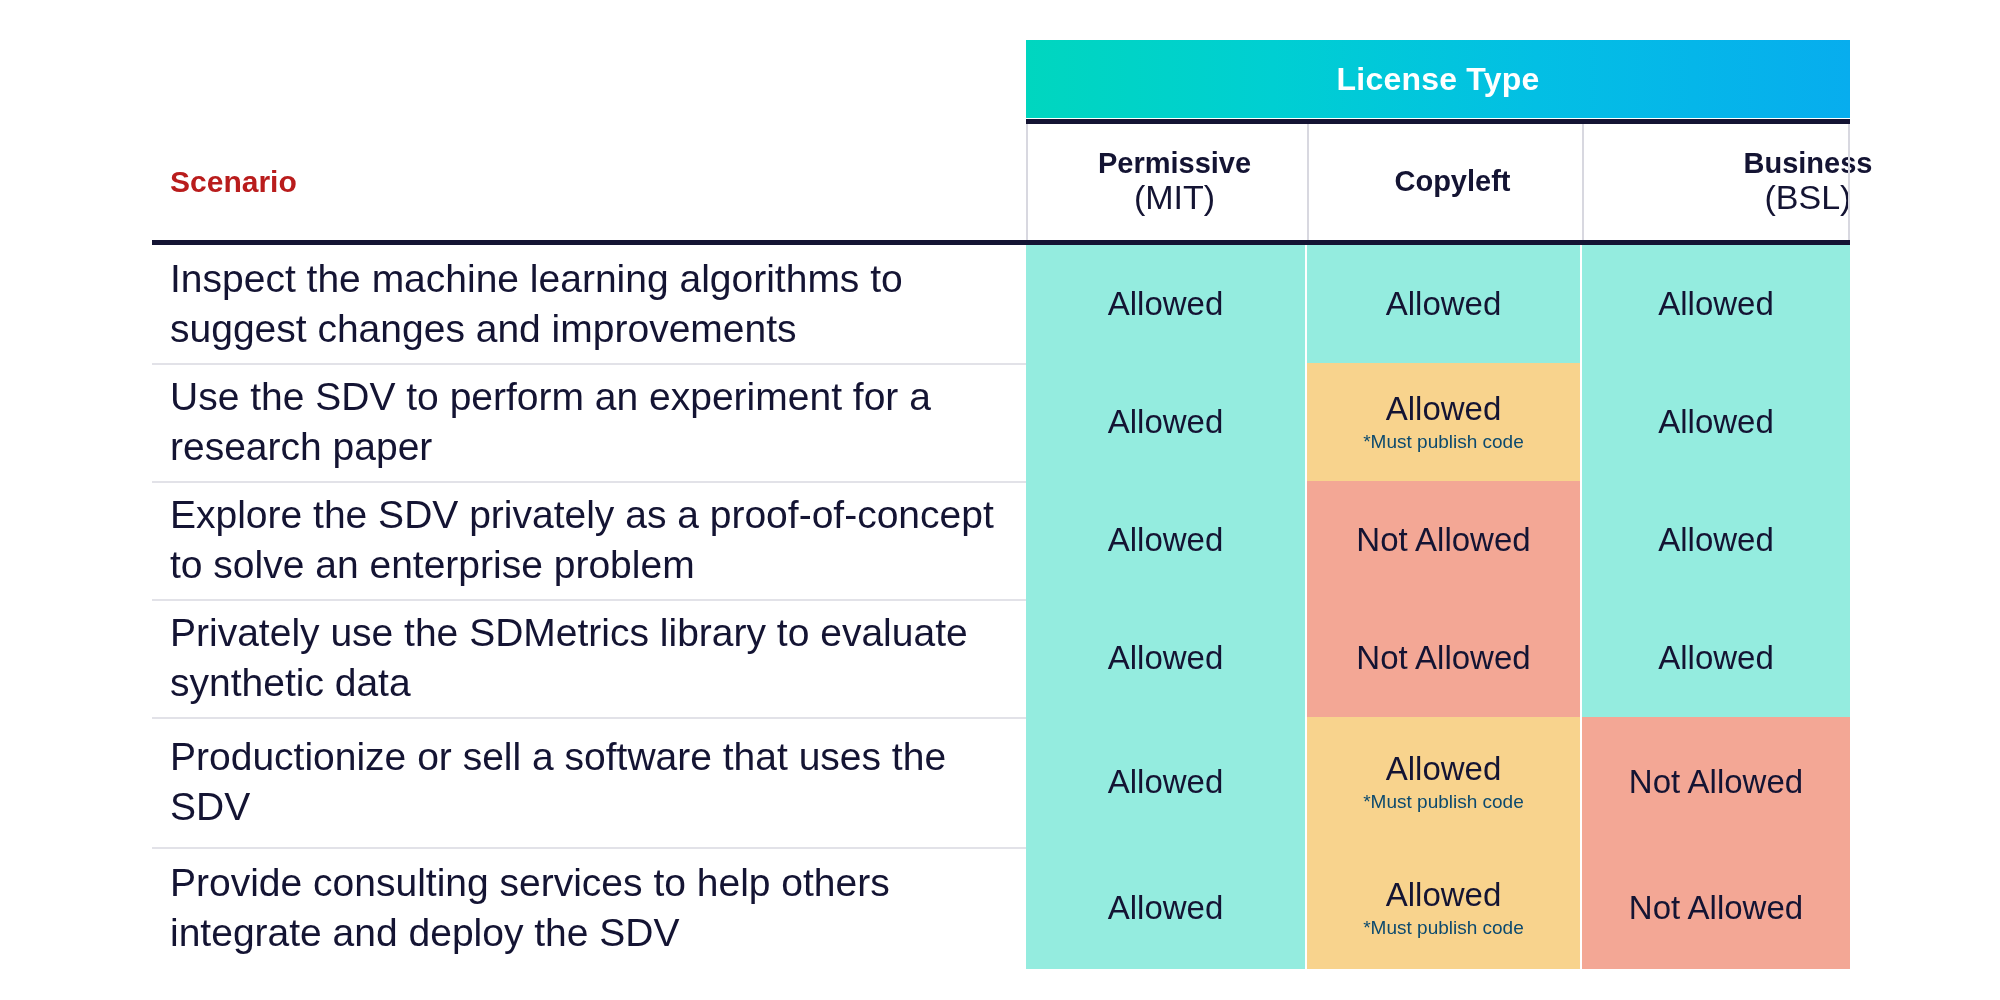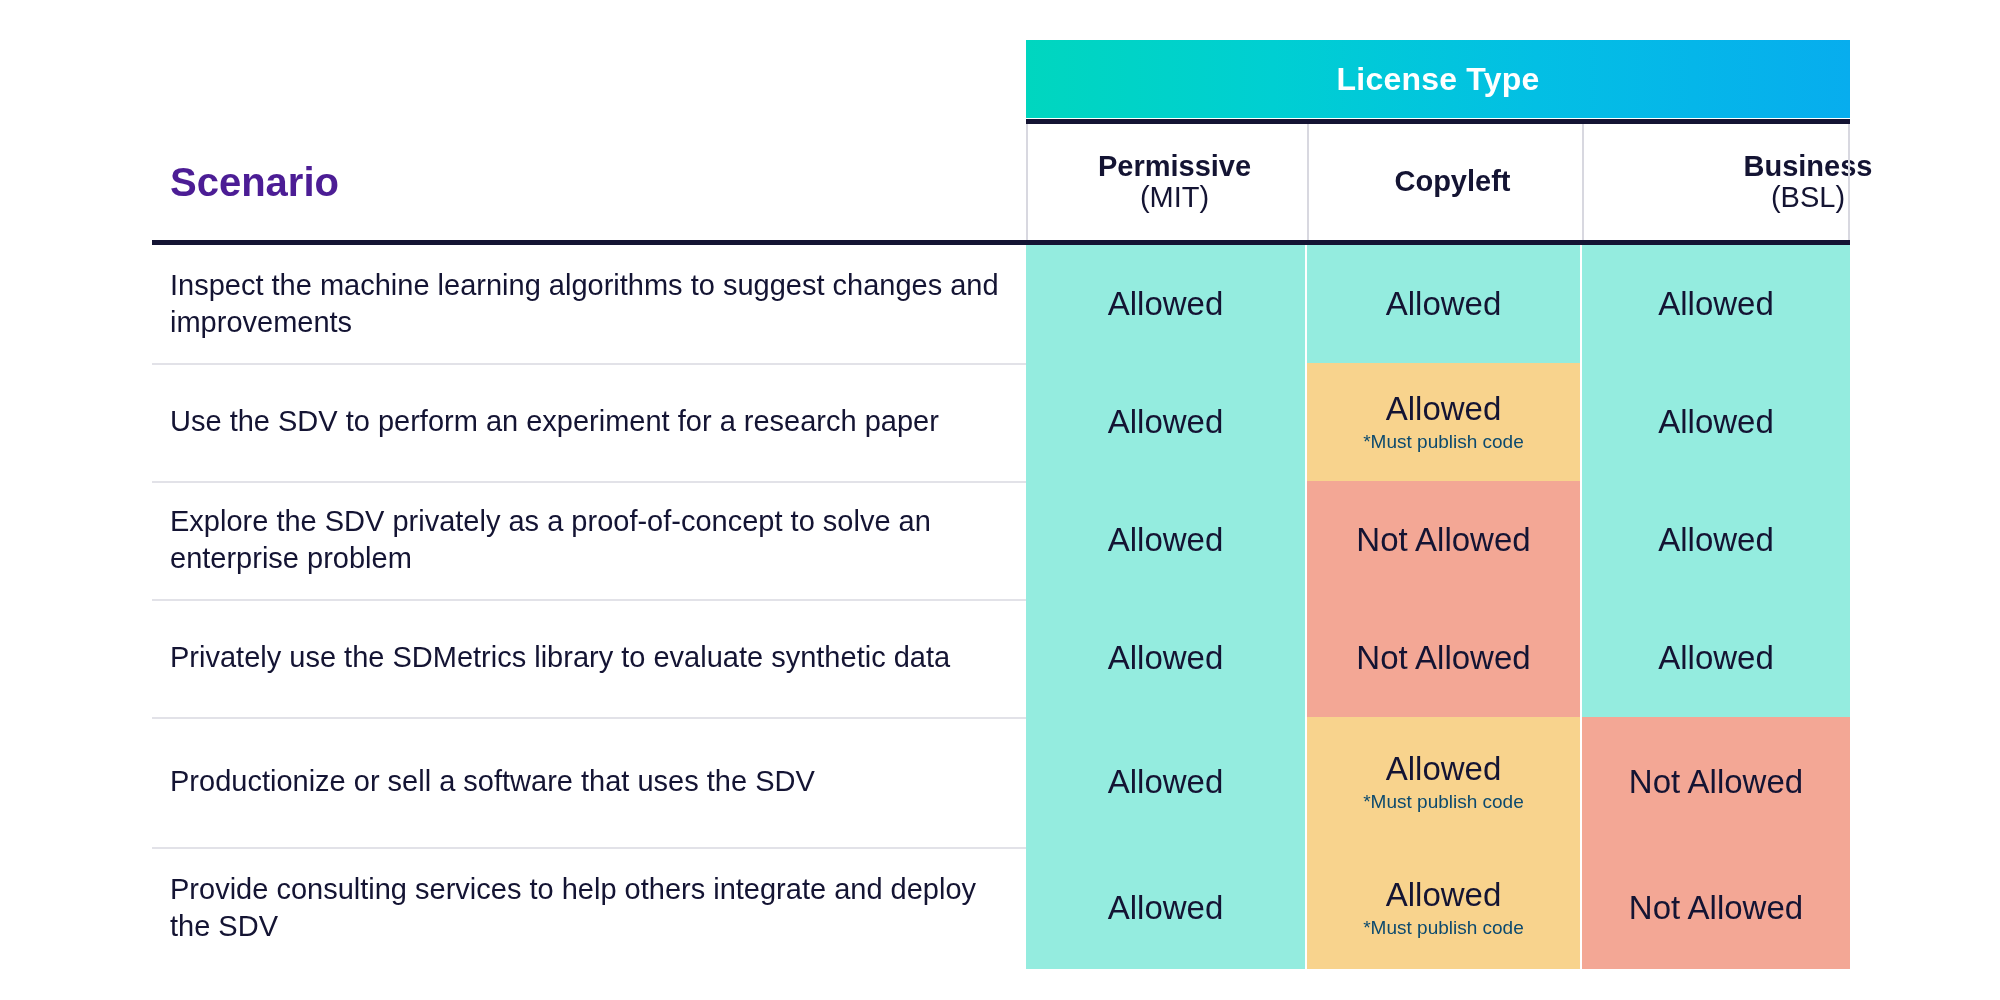--- a/index.html
+++ b/index.html
@@ -64,44 +64,44 @@
   .scenario-head {
     position: absolute;
     left: 0px;
     top: 0px;
     width: 856px;
     height: 116px;
     display: flex;
     align-items: center;
   }
   .scenario-head-label {
-    font-size: 40px;
+    font-size: 30px;
     font-weight: bold;
-    color: #4c1d95;
+    color: #b91c1c;
   }
 
   .col-head {
     position: absolute;
     top: 0px;
     height: 116px;
     display: flex;
     flex-direction: column;
     align-items: center;
     justify-content: center;
     text-align: center;
     line-height: 1.08;
     margin-left: 8px;
   }
   .col-head .main {
     font-size: 29px;
     font-weight: bold;
     color: #141433;
   }
   .col-head .sub {
-    font-size: 29px;
+    font-size: 34px;
     font-weight: normal;
     color: #141433;
   }
 
   .col-head.c0 { left: 856px;  width: 281px; }
   .col-head.c1 { left: 1137px; width: 275px; }
   .col-head.c2 { left: 1496px; width: 268px; }
 
   
   .vdiv {
@@ -150,21 +150,21 @@
   .scenario-cell {
     position: absolute;
     left: 170px;
     top: 0px;
     width: 836px;
     height: 100%;
     display: flex;
     align-items: center;
   }
   .scenario-text {
-    font-size: 29px;
+    font-size: 39px;
     font-weight: normal;
     line-height: 1.28;
     color: #141433;
   }
 
   .val-cell {
     position: absolute;
     top: 0px;
     height: 100%;
     display: flex;

